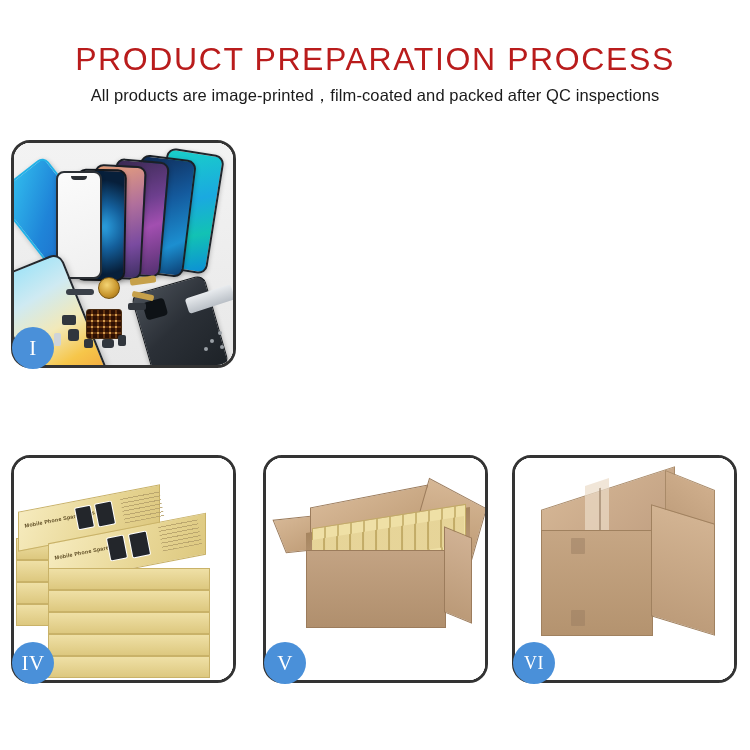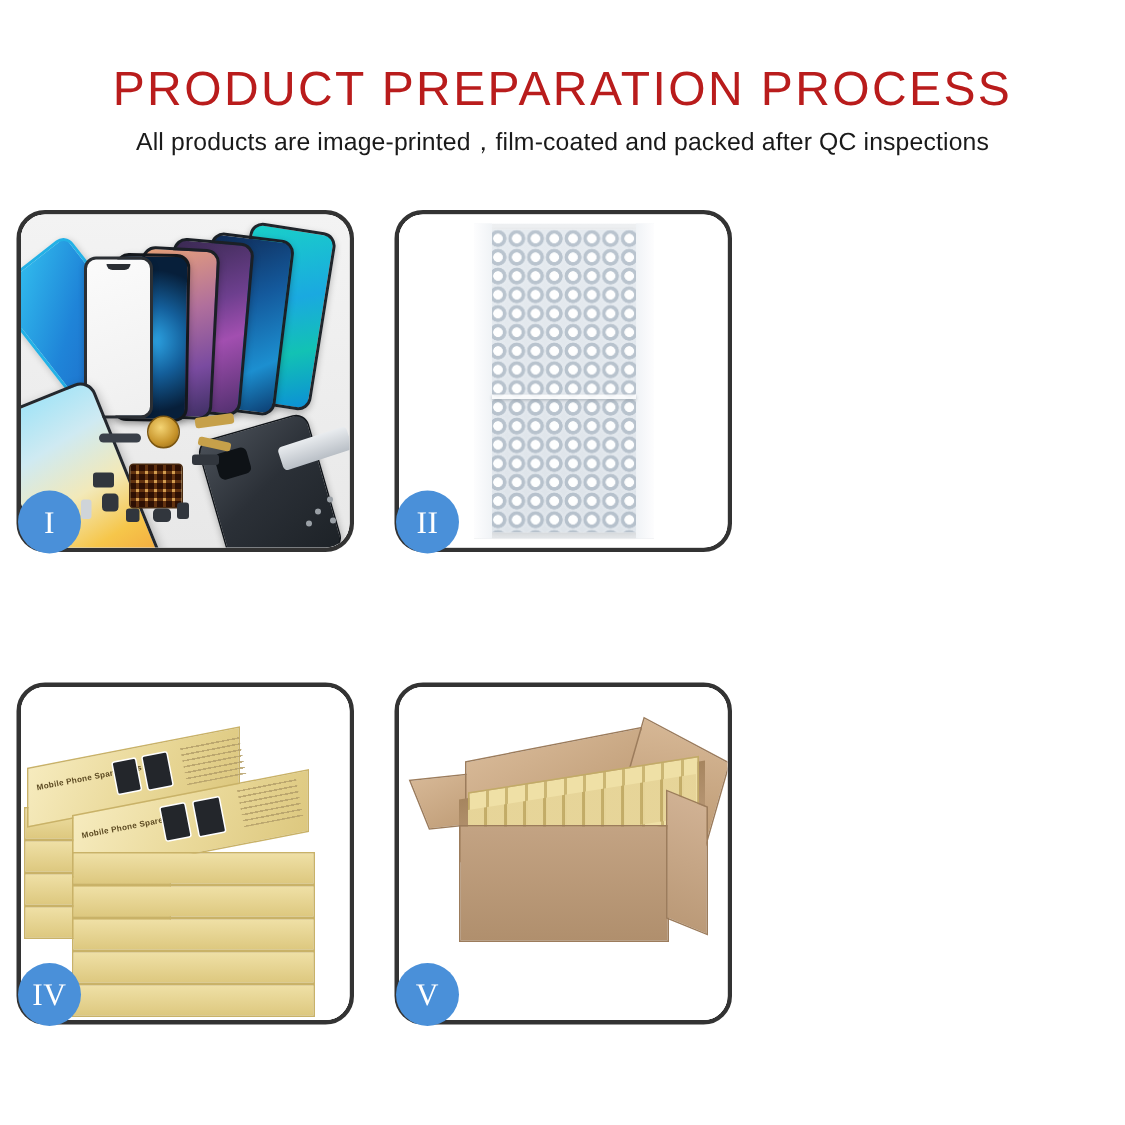--- a/index.html
+++ b/index.html
@@ -214,32 +214,20 @@
           <div class="part" style="left:114px;top:160px;width:18px;height:7px;"></div>
           <div class="screw" style="left:196px;top:196px;"></div>
           <div class="screw" style="left:204px;top:188px;"></div>
           <div class="screw" style="left:190px;top:204px;"></div>
           <div class="screw" style="left:206px;top:202px;"></div>
         </div>
       </div>
       <div class="badge">I</div>
     </div>
 
-    <div class="panel p2">
-      <div class="inner">
-        <div class="scene2">
-          <div class="bag"></div>
-          <div class="bubbles"></div>
-          <div class="bag-edge-l"></div>
-          <div class="bag-edge-r"></div>
-          <div class="seam"></div>
-        </div>
-      </div>
-      <div class="badge">II</div>
-    </div>
 
 
     <div class="panel p4">
       <div class="inner">
         <div class="scene4">
           <div class="stack">
 
             <div class="ybox" style="left:2px;top:66px;width:96px;"></div>
             <div class="ybox" style="left:2px;top:88px;width:96px;"></div>
             <div class="ybox" style="left:2px;top:110px;width:96px;"></div>
@@ -285,15 +273,30 @@
           <div class="c5-inner"></div>
           <div class="c5-goods"></div>
           <div class="c5-goods2"></div>
           <div class="c5-body"></div>
           <div class="c5-rside"></div>
         </div>
       </div>
       <div class="badge">V</div>
     </div>
 
+    <div class="panel p6">
+      <div class="inner">
+        <div class="scene6">
+          <div class="c6-top"></div>
+          <div class="c6-topr"></div>
+          <div class="c6-tape"></div>
+          <div class="c6-seam"></div>
+          <div class="c6-left"></div>
+          <div class="c6-right"></div>
+          <div class="c6-tab" style="left:56px;top:80px;"></div>
+          <div class="c6-tab" style="left:56px;top:152px;"></div>
+        </div>
+      </div>
+      <div class="badge six">VI</div>
+    </div>
 
   </div>
 </div>
 
 </body></html>

